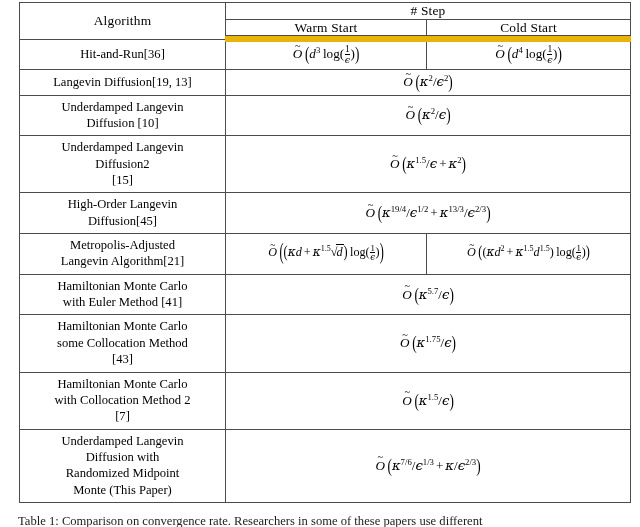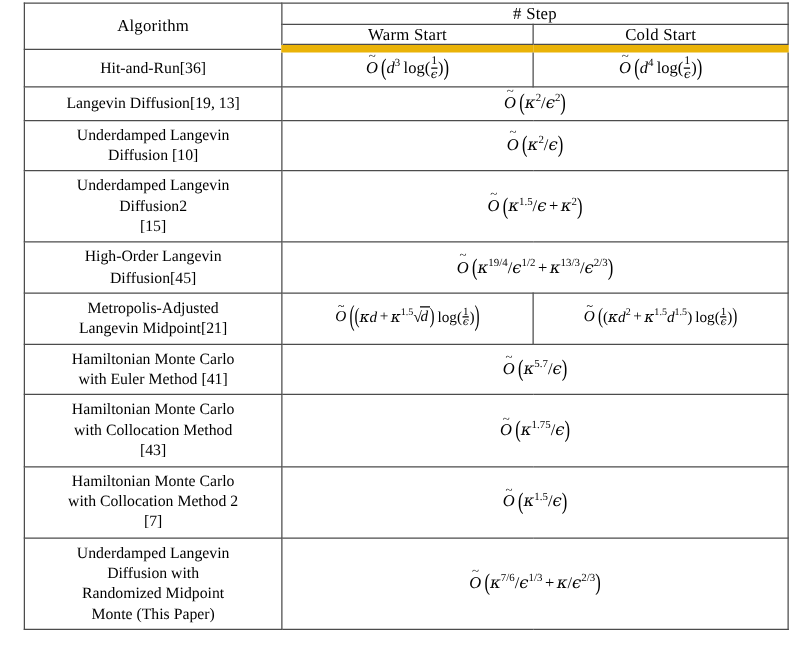--- a/index.html
+++ b/index.html
@@ -203,42 +203,42 @@
         <td>
           <span class="cellpad alg"><span>High-Order Langevin</span><br><span>Diffusion</span><span class="cite">[45]</span></span>
         </td>
         <td colspan="2">
           <span class="cellpad frm"><span class="otil"><span class="tl">~</span>O</span> <span class="paren">(</span><span class="greek">κ</span><sup class="ex">19/4</sup>/<span class="greek">ϵ</span><sup class="ex">1/2</sup><span class="op">+</span><span class="greek">κ</span><sup class="ex">13/3</sup>/<span class="greek">ϵ</span><sup class="ex">2/3</sup><span class="paren">)</span></span>
         </td>
       </tr>
 
       <tr>
         <td>
-          <span class="cellpad alg"><span>Metropolis-Adjusted</span><br><span>Langevin Midpoint</span><span class="cite">[21]</span></span>
+          <span class="cellpad alg"><span>Metropolis-Adjusted</span><br><span>Langevin Algorithm</span><span class="cite">[21]</span></span>
         </td>
         <td>
           <span class="cellpad frm" style="font-size:12.2px"><span class="otil"><span class="tl">~</span>O</span> <span class="paren2">(</span><span class="paren">(</span><span class="greek">κ</span><span class="mi">d</span><span class="op">+</span><span class="greek">κ</span><sup class="ex">1.5</sup><span class="rad">√</span><span class="sqrt">d</span><span class="paren">)</span> <span class="mup">log</span>(<span class="frac"><span class="num">1</span><span class="den greek">ϵ</span></span>)<span class="paren2">)</span></span>
         </td>
         <td>
           <span class="cellpad frm" style="font-size:12.2px"><span class="otil"><span class="tl">~</span>O</span> <span class="paren">(</span>(<span class="greek">κ</span><span class="mi">d</span><sup class="ex">2</sup><span class="op">+</span><span class="greek">κ</span><sup class="ex">1.5</sup><span class="mi">d</span><sup class="ex">1.5</sup>) <span class="mup">log</span>(<span class="frac"><span class="num">1</span><span class="den greek">ϵ</span></span>)<span class="paren">)</span></span>
         </td>
       </tr>
 
       <tr>
         <td>
           <span class="cellpad alg"><span>Hamiltonian Monte Carlo</span><br><span>with Euler Method</span> <span class="cite">[41]</span></span>
         </td>
         <td colspan="2">
           <span class="cellpad frm"><span class="otil"><span class="tl">~</span>O</span> <span class="paren">(</span><span class="greek">κ</span><sup class="ex">5.7</sup>/<span class="greek">ϵ</span><span class="paren">)</span></span>
         </td>
       </tr>
 
       <tr>
         <td>
-          <span class="cellpad alg"><span>Hamiltonian Monte Carlo</span><br><span>with Collocation Method</span><br><span class="cite">[43]</span></span>
+          <span class="cellpad alg"><span>Hamiltonian Monte Carlo</span><br><span>some Collocation Method</span><br><span class="cite">[43]</span></span>
         </td>
         <td colspan="2">
           <span class="cellpad frm"><span class="otil"><span class="tl">~</span>O</span> <span class="paren">(</span><span class="greek">κ</span><sup class="ex">1.75</sup>/<span class="greek">ϵ</span><span class="paren">)</span></span>
         </td>
       </tr>
 
       <tr>
         <td>
           <span class="cellpad alg"><span>Hamiltonian Monte Carlo</span><br><span>with Collocation Method 2</span><br><span class="cite">[7]</span></span>
         </td>
@@ -252,14 +252,15 @@
           <span class="cellpad alg"><span>Underdamped Langevin</span><br><span>Diffusion with</span><br><span>Randomized Midpoint</span><br><span>Monte (This Paper)</span></span>
         </td>
         <td colspan="2">
           <span class="cellpad frm"><span class="otil"><span class="tl">~</span>O</span> <span class="paren">(</span><span class="greek">κ</span><sup class="ex">7/6</sup>/<span class="greek">ϵ</span><sup class="ex">1/3</sup><span class="op">+</span><span class="greek">κ</span>/<span class="greek">ϵ</span><sup class="ex">2/3</sup><span class="paren">)</span></span>
         </td>
       </tr>
 
     </tbody>
   </table>
 
+  <div class="caption">Table 1: Comparison on convergence rate. Researchers in some of these papers use different</div>
 
 </div>
 
 </body></html>

